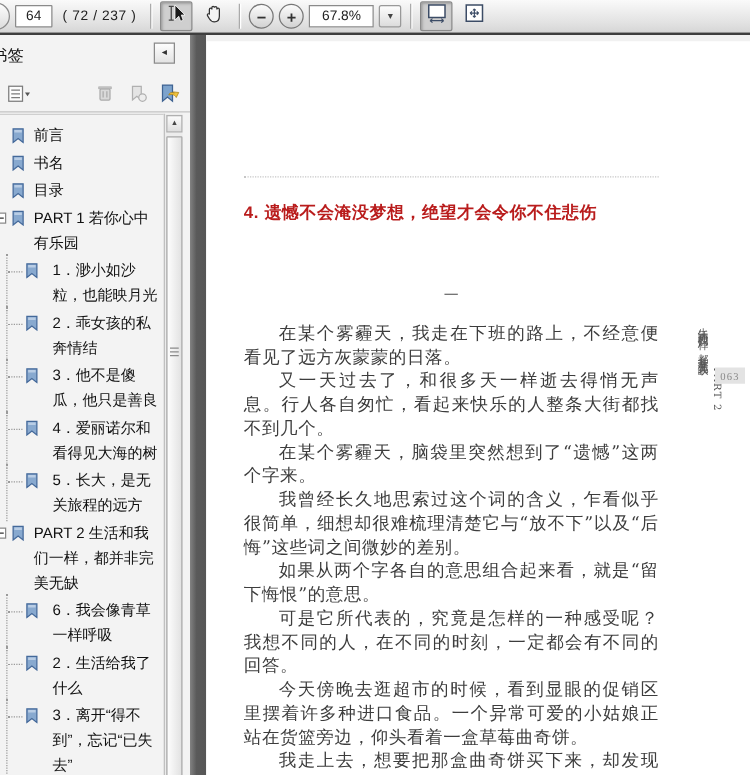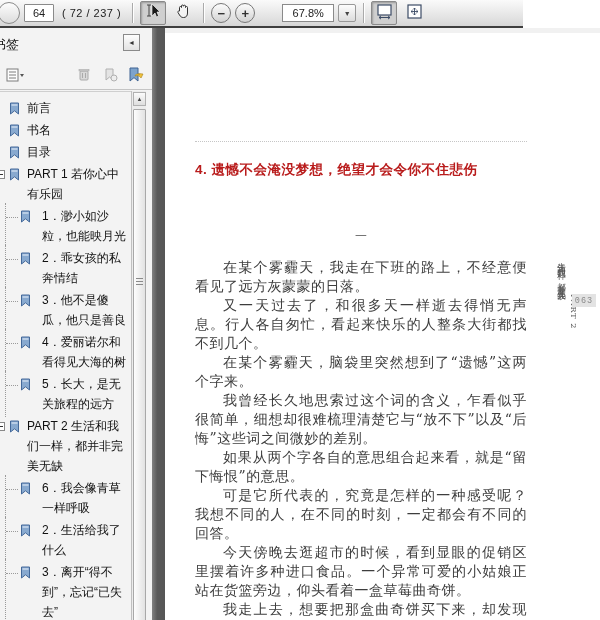--- a/index.html
+++ b/index.html
@@ -1,43 +1,43 @@
 <!DOCTYPE html>
 <html><head>
 <meta charset="utf-8">
 <style>
   * { margin:0; padding:0; box-sizing:border-box; }
   html,body { width:600px; height:620px; overflow:hidden; background:#fff;
               font-family:"Liberation Sans", sans-serif; }
   #app { position:relative; width:600px; height:620px; overflow:hidden; }
 
   
-  .toolbar { position:absolute; left:0; top:0; width:523px; height:28px;
+  .toolbar { position:absolute; left:0; top:0; width:600px; height:28px;
              background:linear-gradient(#fafafa,#e2e2e2 70%,#d6d6d6);
              border-bottom:2px solid #3e3e3e;
-             display:flex; align-items:center; gap:4px; padding-left:12px; }
+             display:flex; align-items:center; gap:4px; padding-left:0; }
   .tb-partial-circle { width:22px; height:22px; border-radius:50%;
              border:1px solid #8b8b8b; background:linear-gradient(#fdfdfd,#dcdcdc);
              margin-left:-14px; flex:0 0 auto; }
   .tb-input { width:30px; height:18px; border:1px solid #8a8a8a; background:#fff;
              font-size:11px; text-align:center; color:#222; border-radius:1px; }
   .tb-label { font-size:11px; color:#222; padding:0 4px; letter-spacing:0.5px; }
   .tb-sep { width:1px; height:20px; background:#aaa; margin:0 3px; flex:0 0 auto;
             box-shadow:1px 0 0 #fff; }
   .tb-btn { width:26px; height:24px; display:flex; align-items:center; justify-content:center;
             border:1px solid transparent; border-radius:2px; flex:0 0 auto; }
   .tb-btn.pressed { background:#cfcfcf; border:1px solid #8a8a8a;
             box-shadow:inset 1px 1px 2px rgba(0,0,0,.25); }
   .tb-round { width:20px; height:20px; border-radius:50%; border:1px solid #777;
             background:linear-gradient(#fcfcfc,#d2d2d2); display:flex; align-items:center;
             justify-content:center; font-size:13px; font-weight:bold; color:#333;
             flex:0 0 auto; line-height:1; }
   .tb-zoom { width:52px; height:18px; border:1px solid #8a8a8a; background:#fff;
             font-size:11px; color:#222; display:flex; align-items:center;
-            justify-content:center;margin-left:23px; }
+            justify-content:center; }
   .tb-drop { width:18px; height:18px; border:1px solid #999; border-radius:2px;
             background:linear-gradient(#fdfdfd,#dcdcdc); display:flex; align-items:center;
             justify-content:center; font-size:7px; color:#444; flex:0 0 auto; }
 
   
   .panel { position:absolute; left:0; top:28px; width:152px; height:592px;
            background:#f3f3f3; overflow:hidden; }
   .panel-header { position:relative; height:32px; }
   .panel-title { position:absolute; left:-7px; top:8px; font-size:13px; color:#111; }
   .panel-collapse { position:absolute; right:12px; top:6px; width:17px; height:17px;
@@ -100,21 +100,21 @@
            line-height:19px; color:#3d3d3d; letter-spacing:0.5px; text-indent:2em;
            text-align:justify; }
   .v-title { position:absolute; left:391px; top:228px; height:140px;
            writing-mode:vertical-rl; font-size:8.5px; letter-spacing:1.5px; color:#555;
            font-family:"DejaVu Serif",serif; }
   .v-part { position:absolute; left:404px; top:266px; writing-mode:vertical-rl;
            font-size:8px; letter-spacing:1px; color:#555;
            font-family:"DejaVu Serif",serif; }
   .folio { position:absolute; left:407px; top:266px; width:24px; height:13px;
            background:#e3e3e3; color:#8a8a8a; font-size:8.5px;
-           font-family:Liberation Mono, monospace; display:flex; align-items:center;
+           font-family:Liberation Serif, serif; display:flex; align-items:center;
            justify-content:center; letter-spacing:1px; }
 </style>
 </head>
 <body>
 
 <div id="app">
 
   <div class="toolbar">
     <div class="tb-partial-circle"></div>
     <input class="tb-input" value="64" style="">

